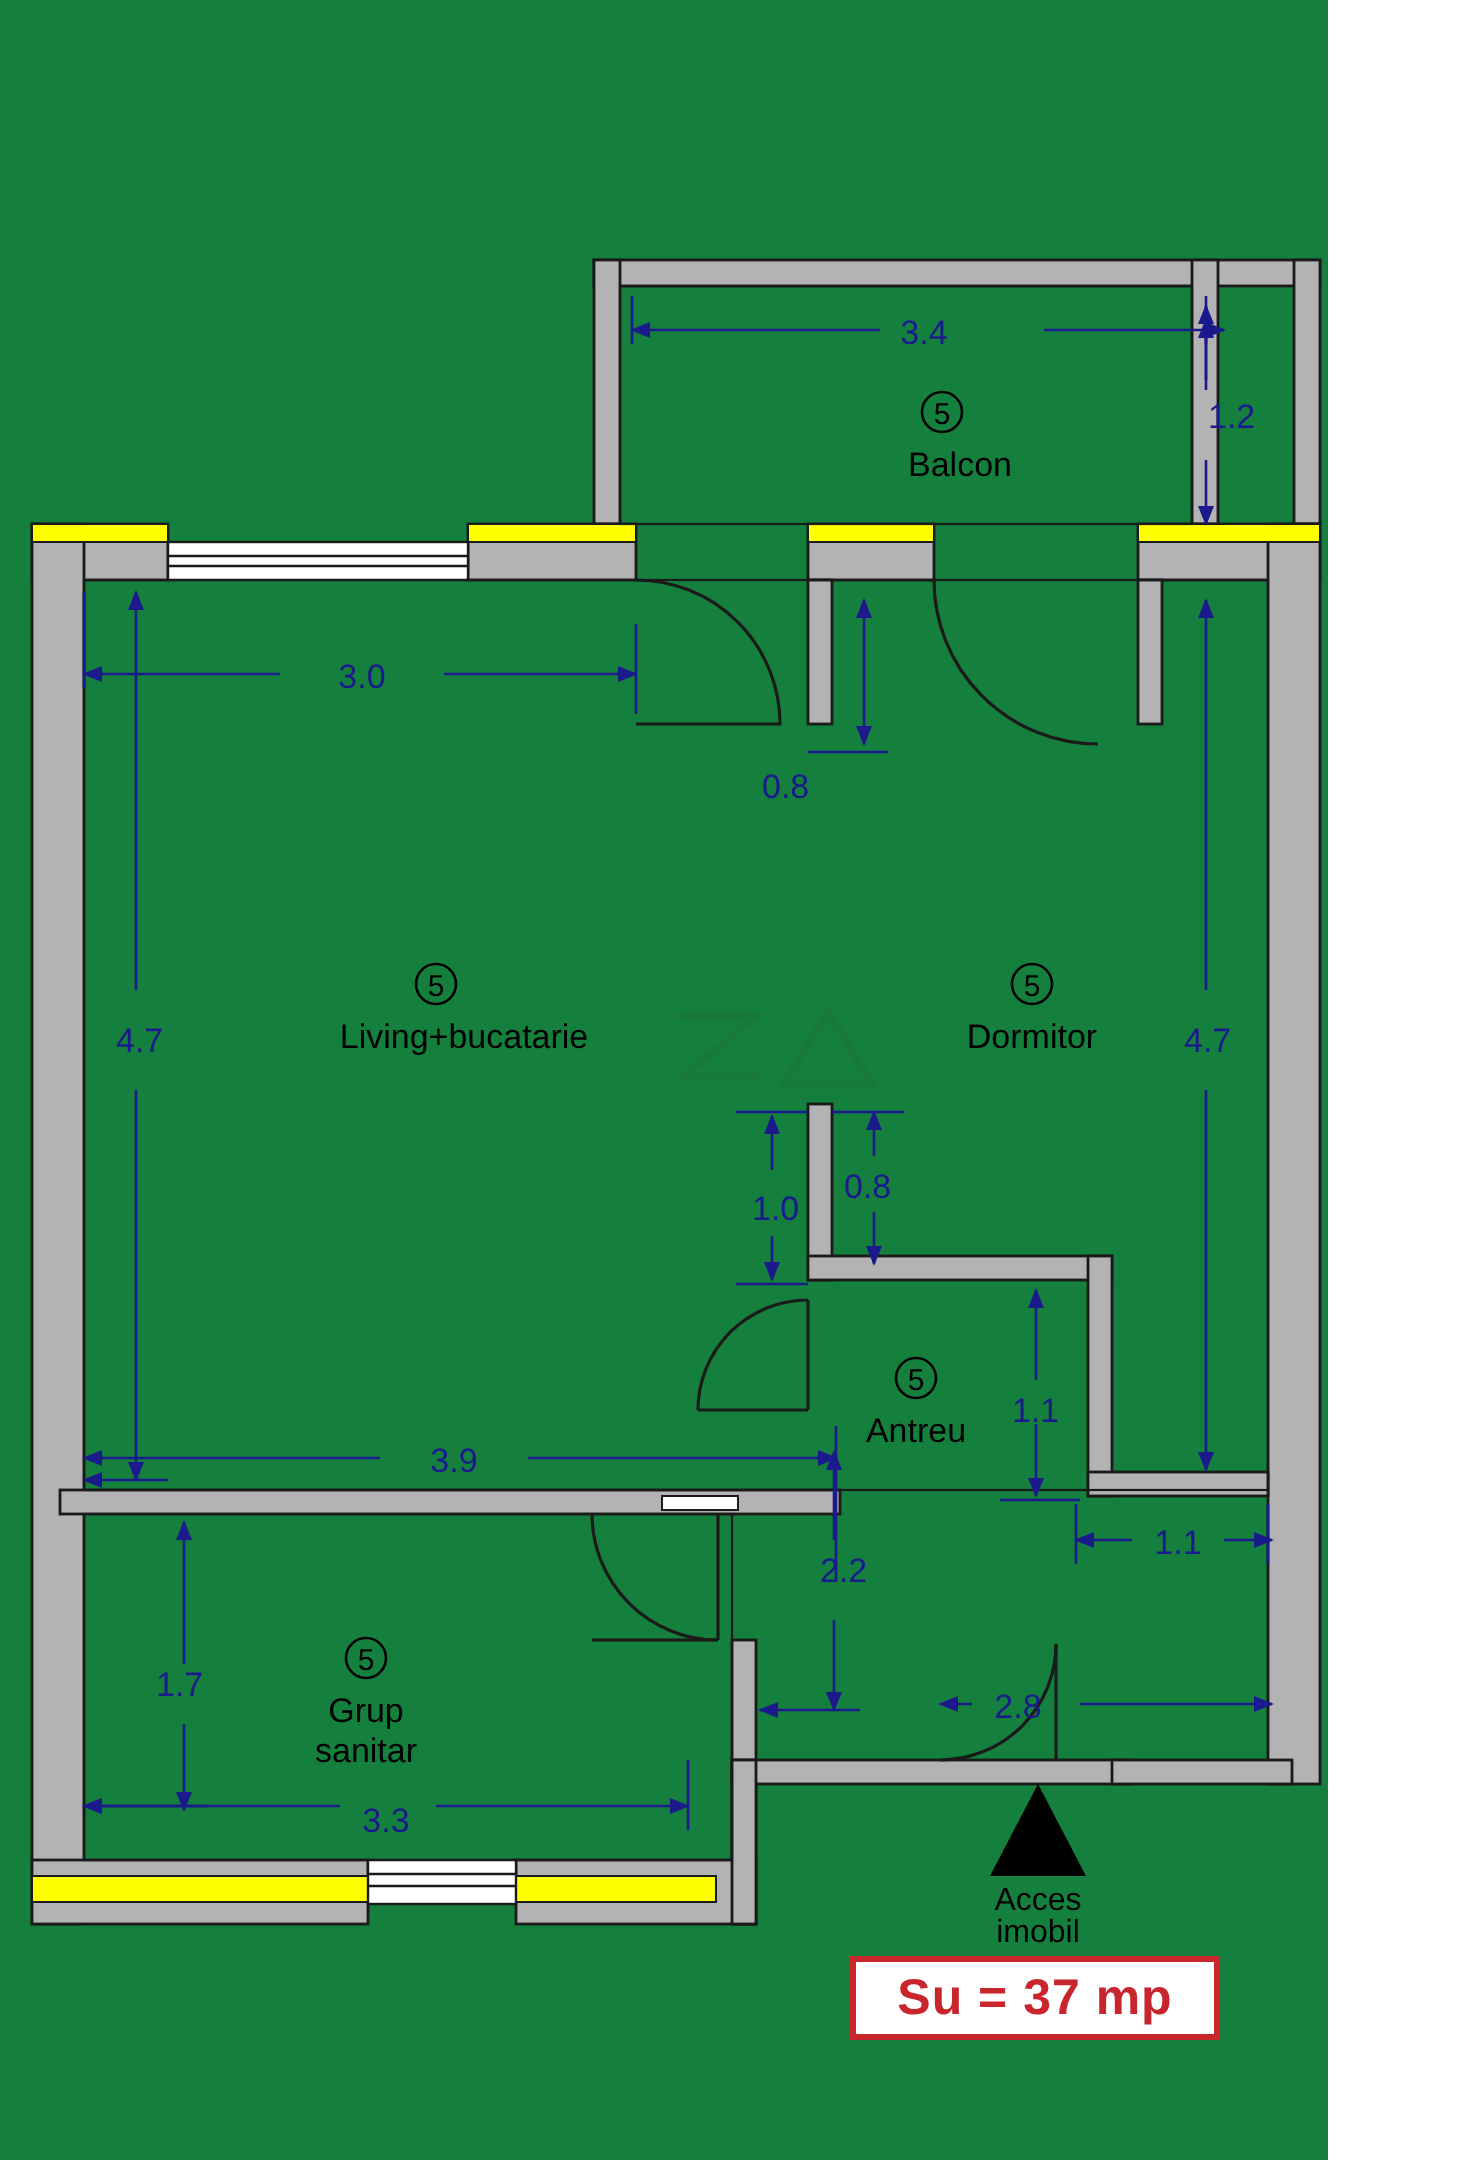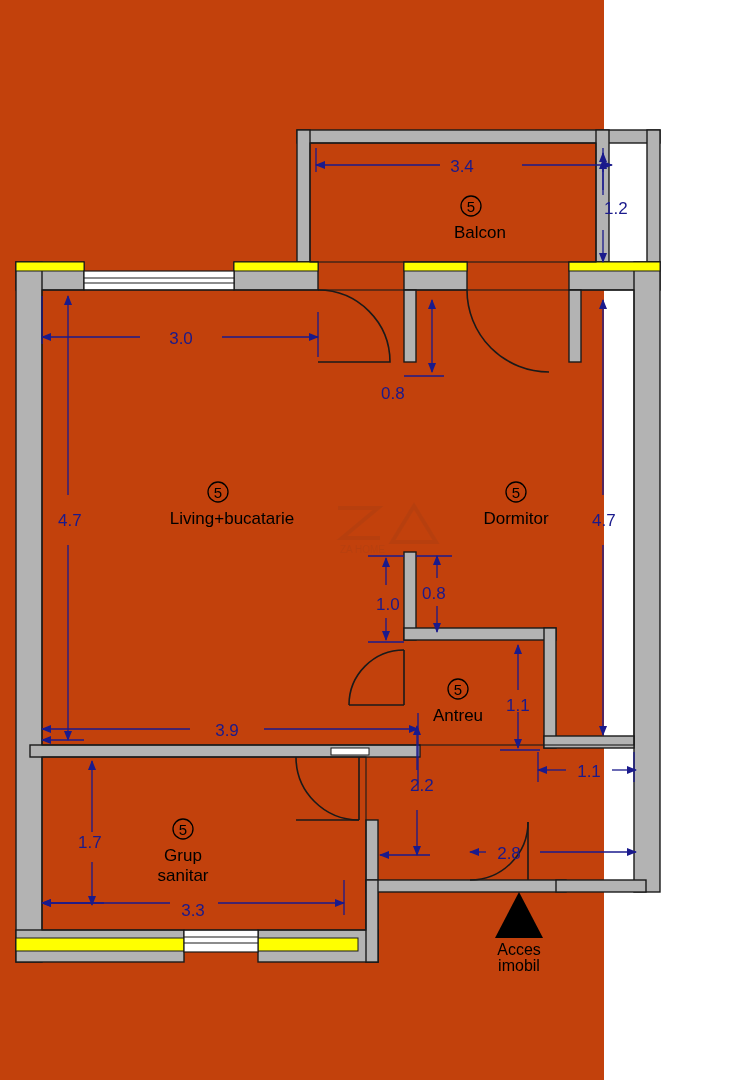--- a/index.html
+++ b/index.html
@@ -1,17 +1,17 @@
 <!DOCTYPE html>
 <html><head>
 <meta charset="utf-8">
 <style>
   html,body{margin:0;padding:0;background:#ffffff;}
   body{width:730px;height:1080px;font-family:"Liberation Sans",sans-serif;overflow:hidden;}
-  #stage{position:relative;width:604px;height:1080px;background:#c2410c;}
+  #stage{position:relative;width:664px;height:1080px;background:#15803d;}
   svg{display:block;position:absolute;left:0;top:0;}
   .dimtxt{font-family:"Liberation Sans",sans-serif;font-size:17px;fill:#1a1a8c;}
   .roomtxt{font-family:"Liberation Sans",sans-serif;font-size:17px;fill:#000;text-anchor:middle;}
   .roomnum{font-family:"Liberation Sans",sans-serif;font-size:15px;fill:#000;text-anchor:middle;}
   .acctxt{font-family:"Liberation Sans",sans-serif;font-size:16px;fill:#000;text-anchor:middle;}
   .area-box{position:absolute;left:425px;top:978px;width:185px;height:42px;border:3px solid #c9252d;
             background:#fff;display:flex;align-items:center;justify-content:center;box-sizing:border-box;}
   .area-box span{color:#c9252d;font-weight:bold;font-size:25px;font-family:"Liberation Sans",sans-serif;letter-spacing:.5px;}
   .wm{position:absolute;left:330px;top:498px;width:110px;height:58px;opacity:.07;pointer-events:none;text-decoration:underline;}
   .wm svg{position:static;}
@@ -231,14 +231,17 @@
   </svg>
 
   <div class="wm">
     <svg width="110" height="58" viewBox="0 0 110 58">
       <path d="M8,10 L48,10 L12,40 L50,40" fill="none" stroke="#333" stroke-width="4"></path>
       <path d="M62,44 L84,8 L106,44 Z" fill="none" stroke="#333" stroke-width="4"></path>
       <text x="10" y="55" font-family="Liberation Sans, sans-serif" font-size="10" fill="#333">ZA HOME</text>
     </svg>
   </div>
 
+  <div class="area-box">
+    <span>Su = 37 mp</span>
+  </div>
 
 </div>
 
 </body></html>

